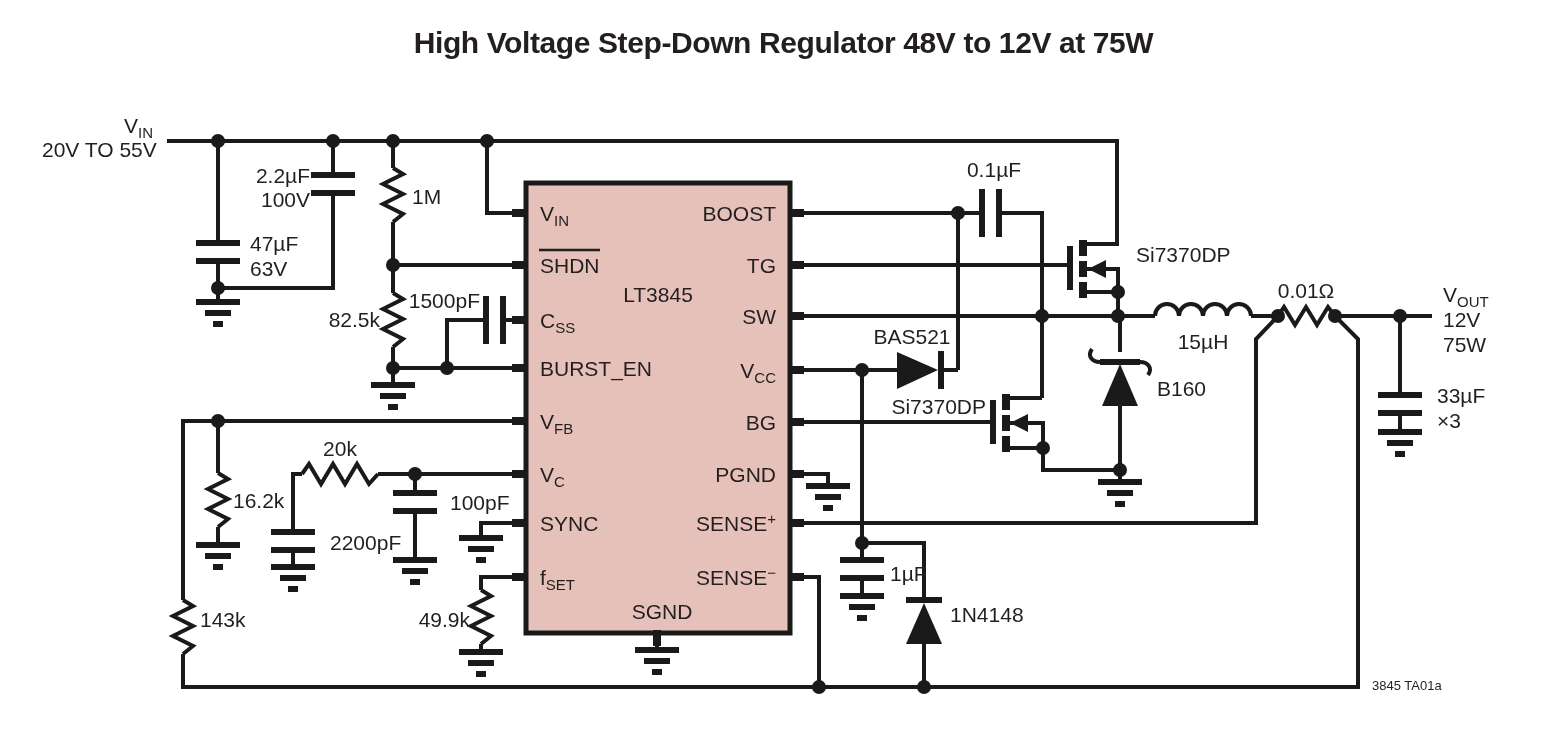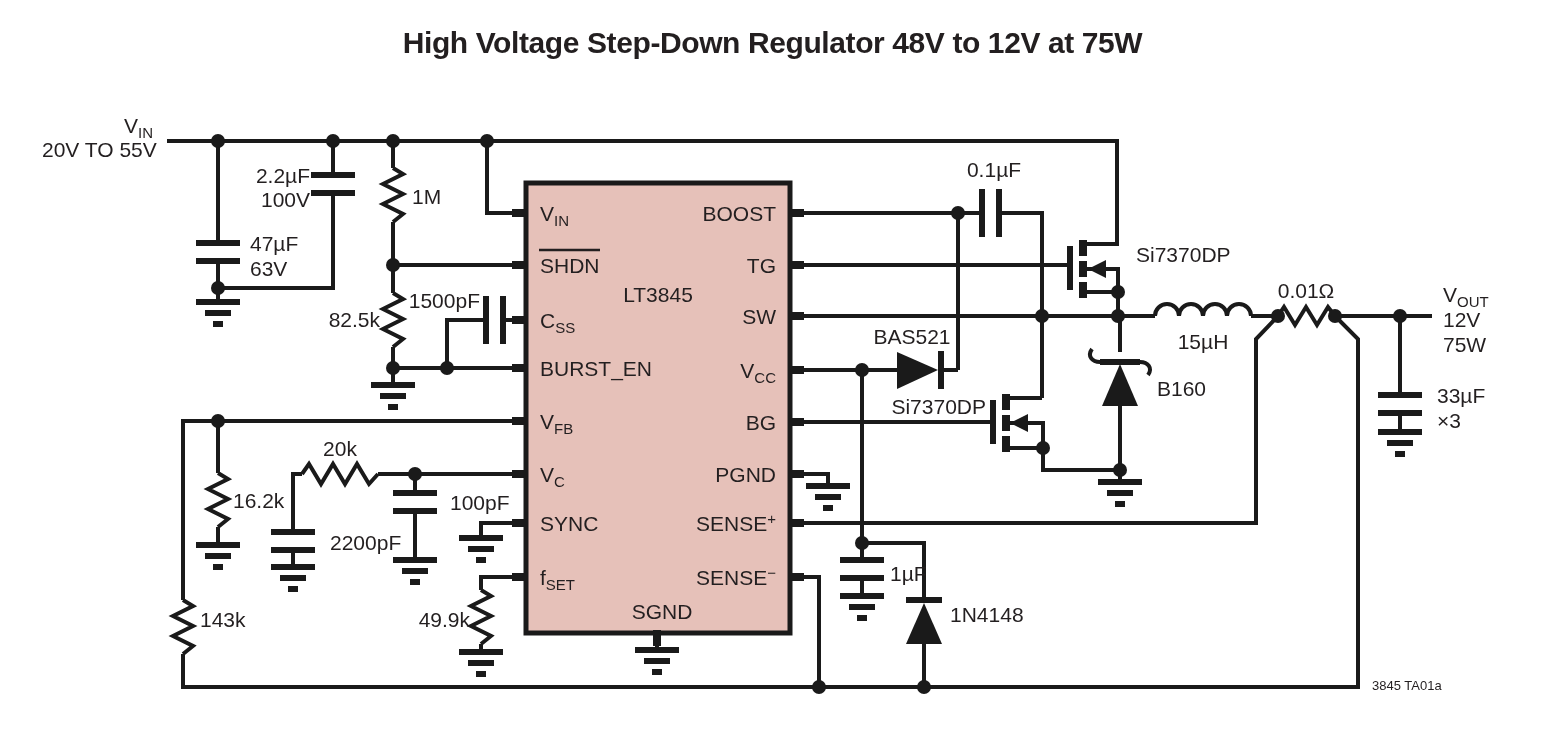--- a/index.html
+++ b/index.html
@@ -1,18 +1,18 @@
 <!DOCTYPE html>
 <html><head>
 <meta charset="utf-8">
 <style>
   html,body{margin:0;padding:0;background:#ffffff;}
   body{width:1555px;height:737px;position:relative;overflow:hidden;
        font-family:"Liberation Sans",sans-serif;}
-  .title{position:absolute;top:26px;left:0;width:1545px;text-align:center;
+  .title{position:absolute;top:26px;left:11px;width:1545px;text-align:center;
          font-size:30px;font-weight:bold;color:#231f20;letter-spacing:-0.4px;}
   svg{position:absolute;top:0;left:0;}
   .wire{fill:none;stroke:#1a1a1a;stroke-width:4;}
   .seg{fill:none;stroke:#1a1a1a;stroke-width:8;}
   .bar{fill:none;stroke:#1a1a1a;stroke-width:6;}
   .sym{stroke:#1a1a1a;stroke-width:6;fill:none;}
   .res{stroke:#1a1a1a;stroke-width:4;fill:none;}
   .dot{fill:#1a1a1a;stroke:none;}
   .fil{fill:#1a1a1a;stroke:none;}
   .icbox{stroke:#1a1a1a;stroke-width:5;}

